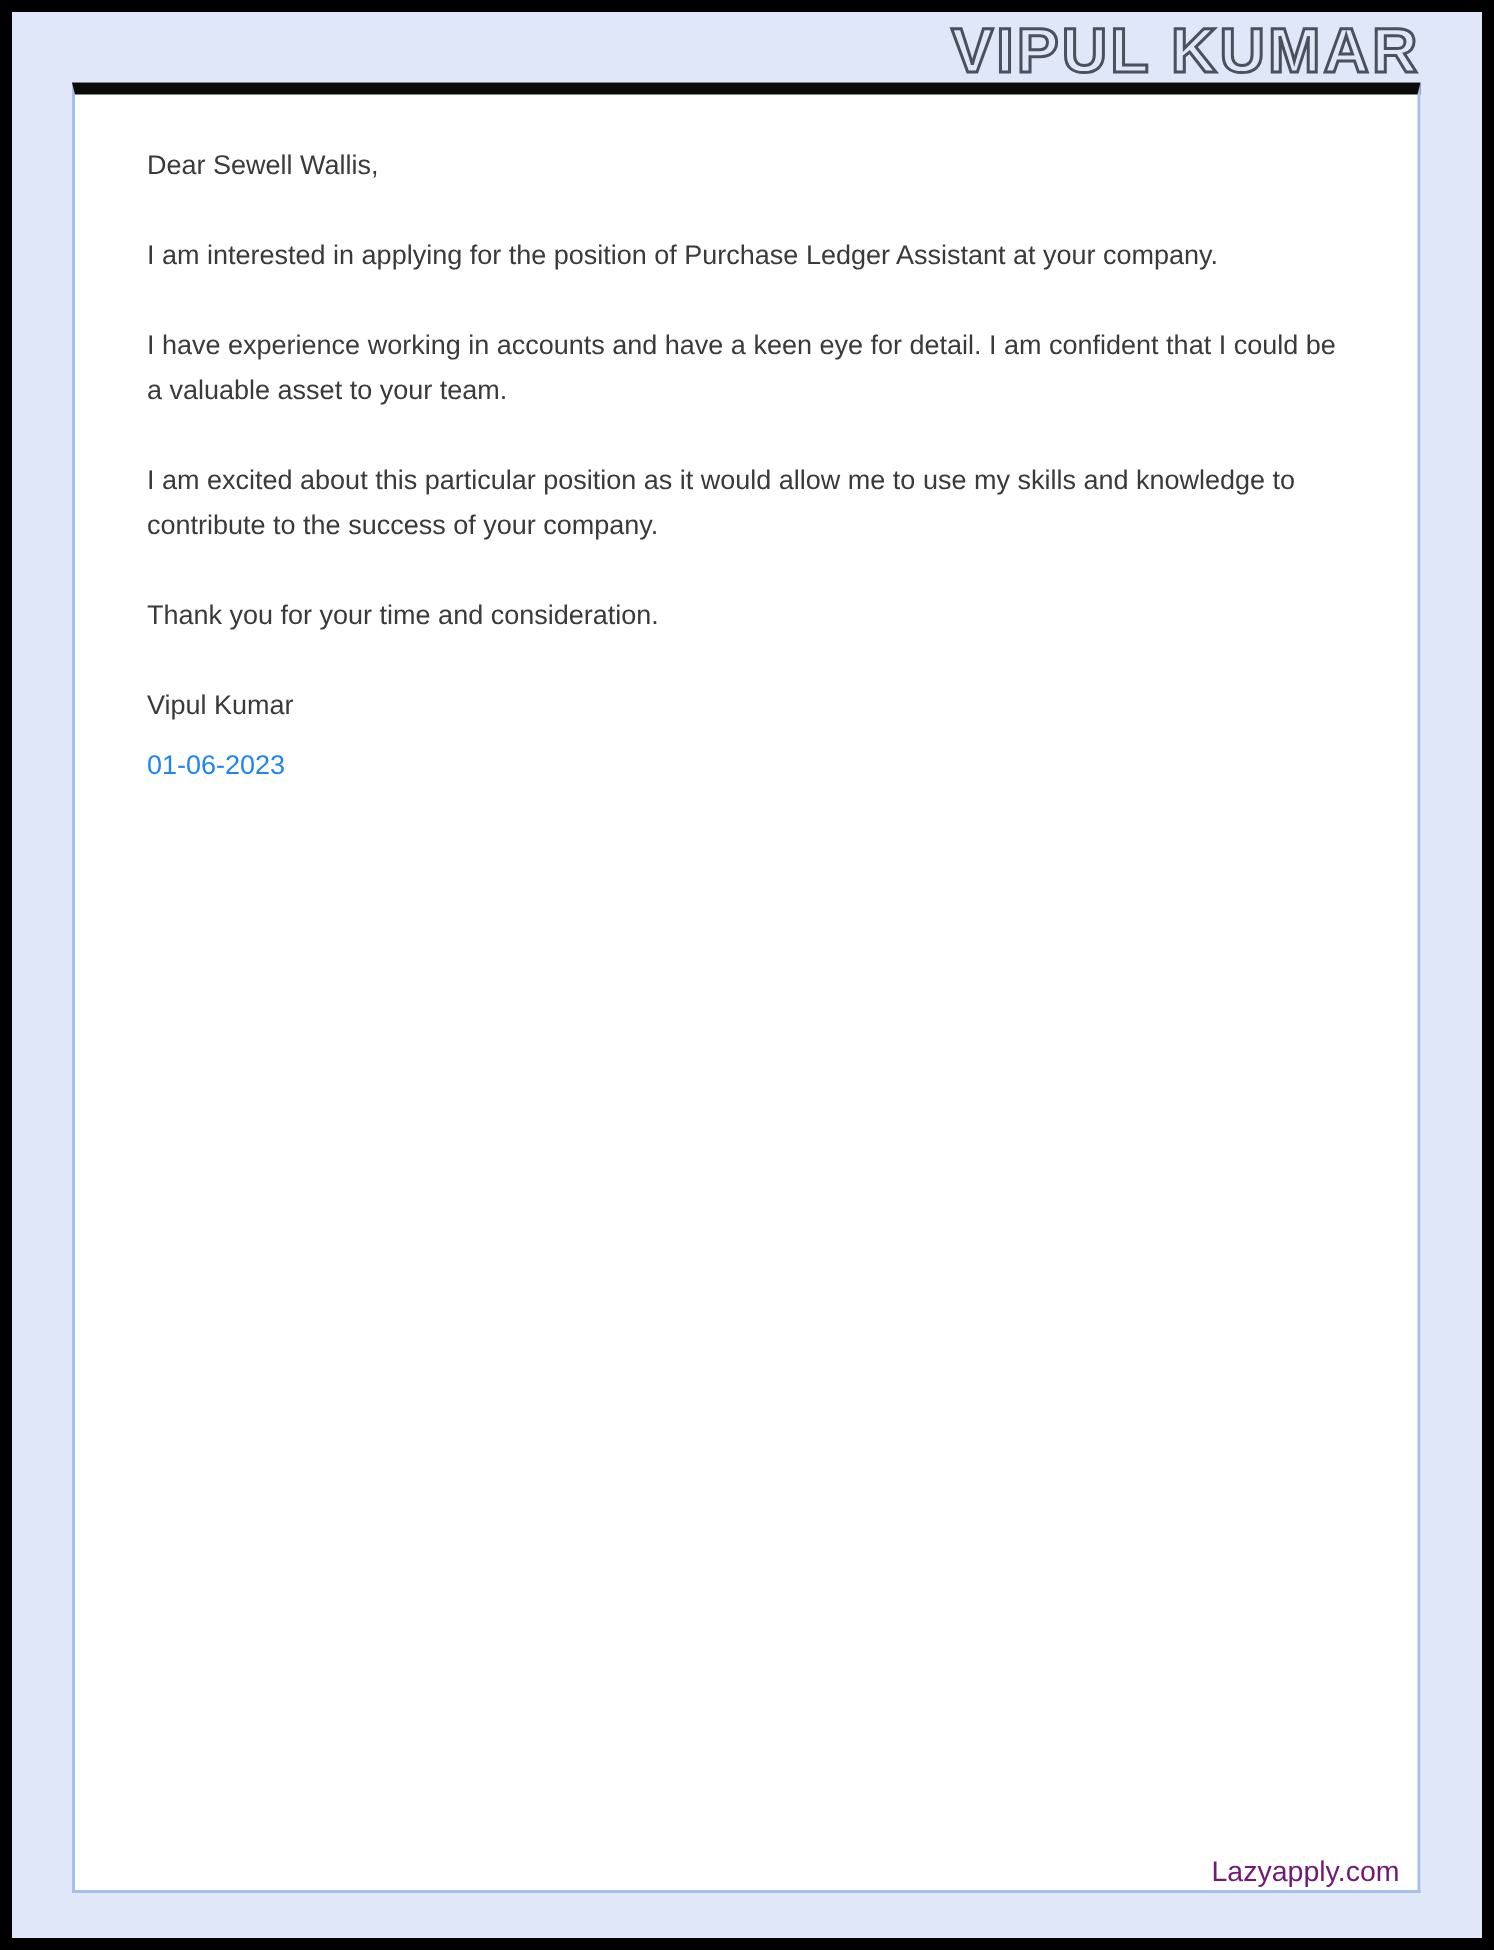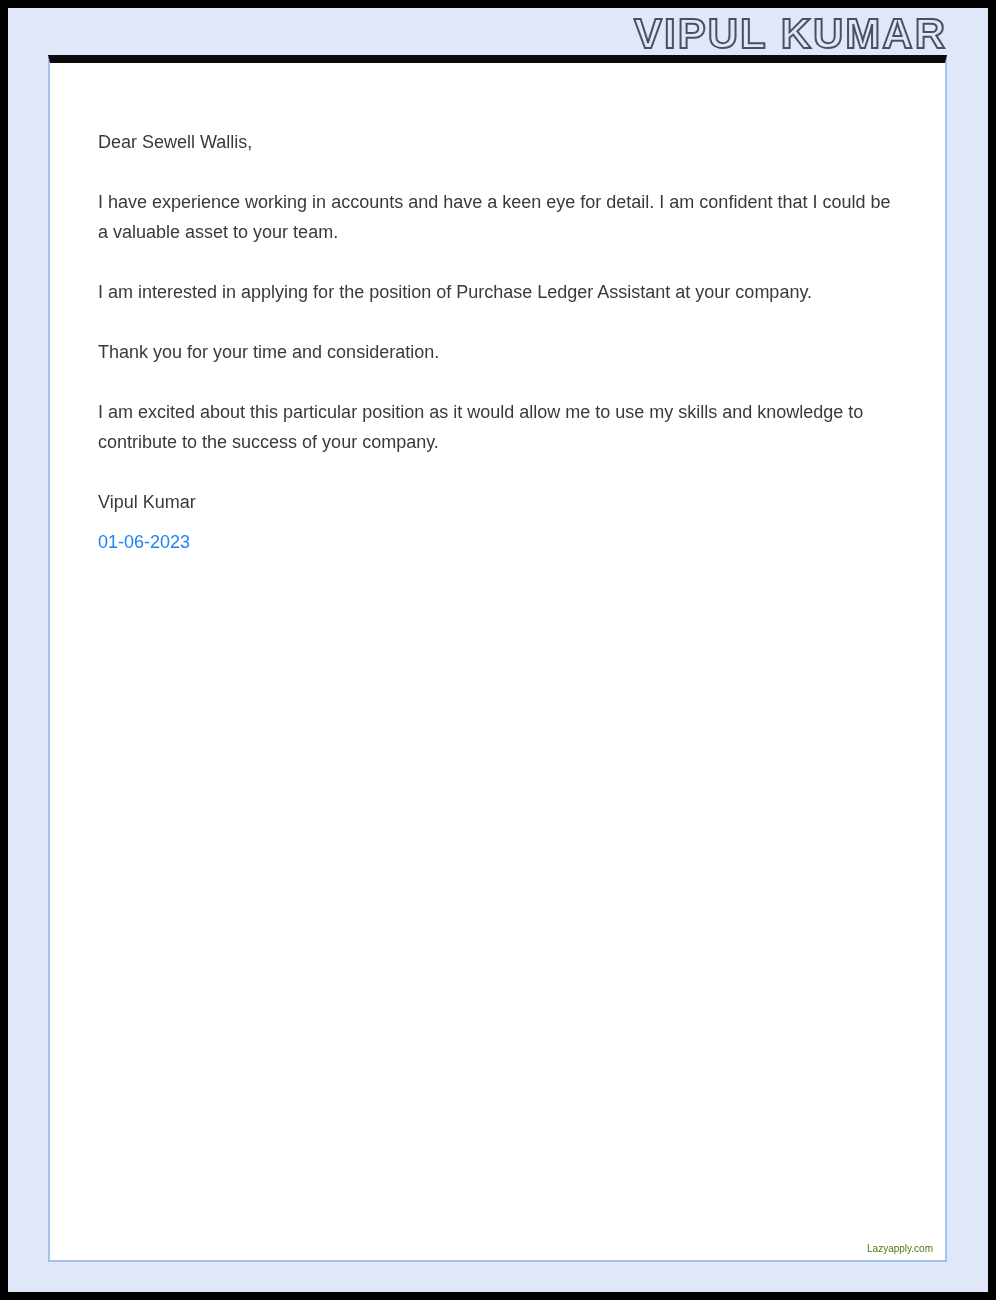--- a/index.html
+++ b/index.html
@@ -53,21 +53,20 @@
     border-left: 2px solid #a6c0ee;
     border-right: 2px solid #a6c0ee;
     border-bottom: 2px solid #a6c0ee;
   }
 
   .letter-body {
     padding: 32px 48px 0 48px;
     color: #3a3a3a;
     font-size: 18px;
     line-height: 30px;
-    margin-top: 32px;
   }
 
   .letter-body p {
     margin-bottom: 30px;
     max-width: 800px;
   }
 
   .letter-body p.tight {
     margin-bottom: 30px;
   }
@@ -76,44 +75,44 @@
     margin-top: -20px; 
     color: #1d83f7;
     font-size: 18px;
     line-height: 30px;
   }
 
   .watermark {
     position: absolute;
     right: 12px;
     bottom: 2px;
-    font-size: 10px;
-    color: #4d7c0f;
+    font-size: 19px;
+    color: #701a75;
     line-height: 18px;
   }
 </style>
 </head>
 <body>
 
 <div class="canvas">
 
   <div class="header-name">VIPUL KUMAR</div>
 
   <div class="letter">
     <div class="letter-body">
 
       <p>Dear Sewell Wallis,</p>
 
+      <p>I am interested in applying for the position of Purchase Ledger Assistant at your company.</p>
+
       <p>I have experience working in accounts and have a keen eye for detail. I am confident that I could be a valuable asset to your team.</p>
 
-      <p>I am interested in applying for the position of Purchase Ledger Assistant at your company.</p>
+      <p>I am excited about this particular position as it would allow me to use my skills and knowledge to contribute to the success of your company.</p>
 
       <p>Thank you for your time and consideration.</p>
-
-      <p>I am excited about this particular position as it would allow me to use my skills and knowledge to contribute to the success of your company.</p>
 
 
       <p class="tight">Vipul Kumar</p>
 
       <p class="date-line">01-06-2023</p>
 
     </div>
 
     <div class="watermark">Lazyapply.com</div>
   </div>

